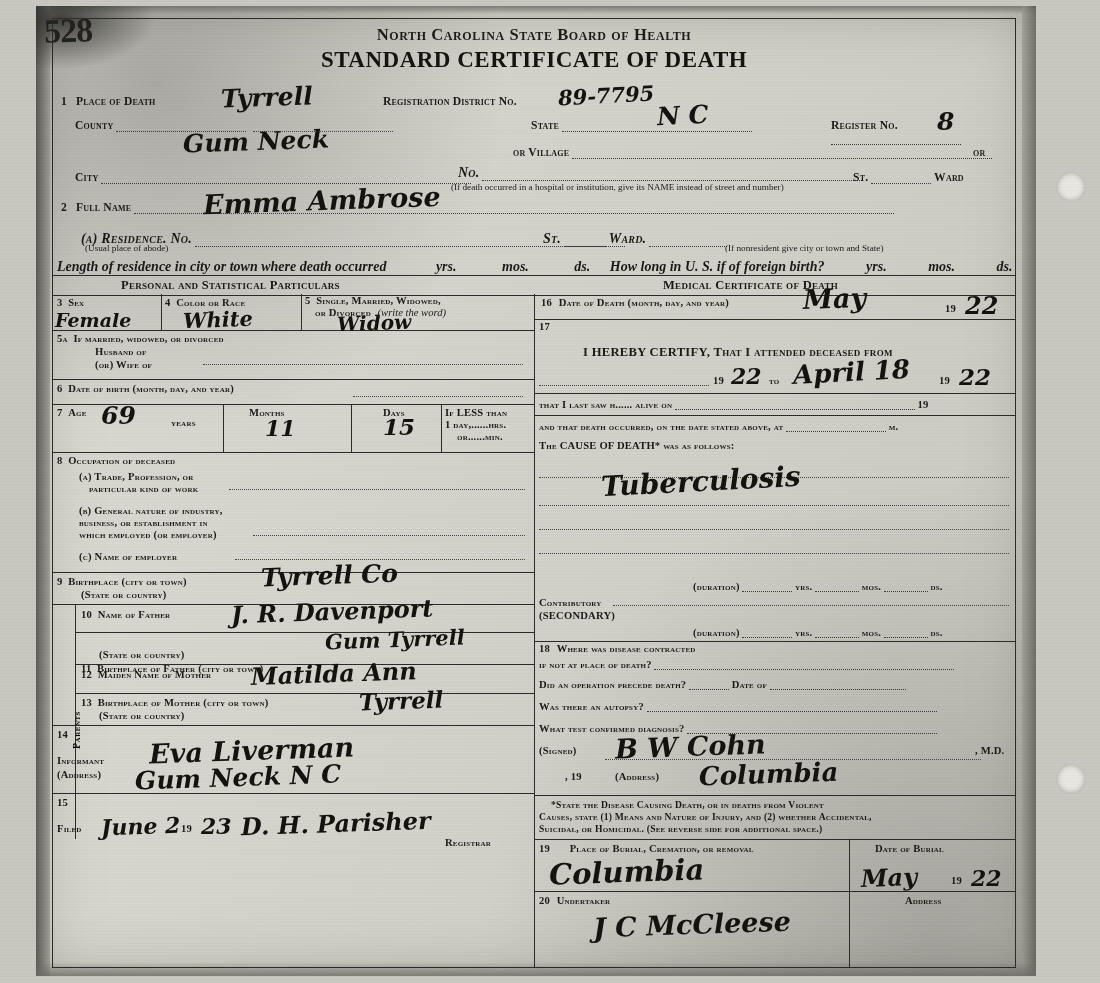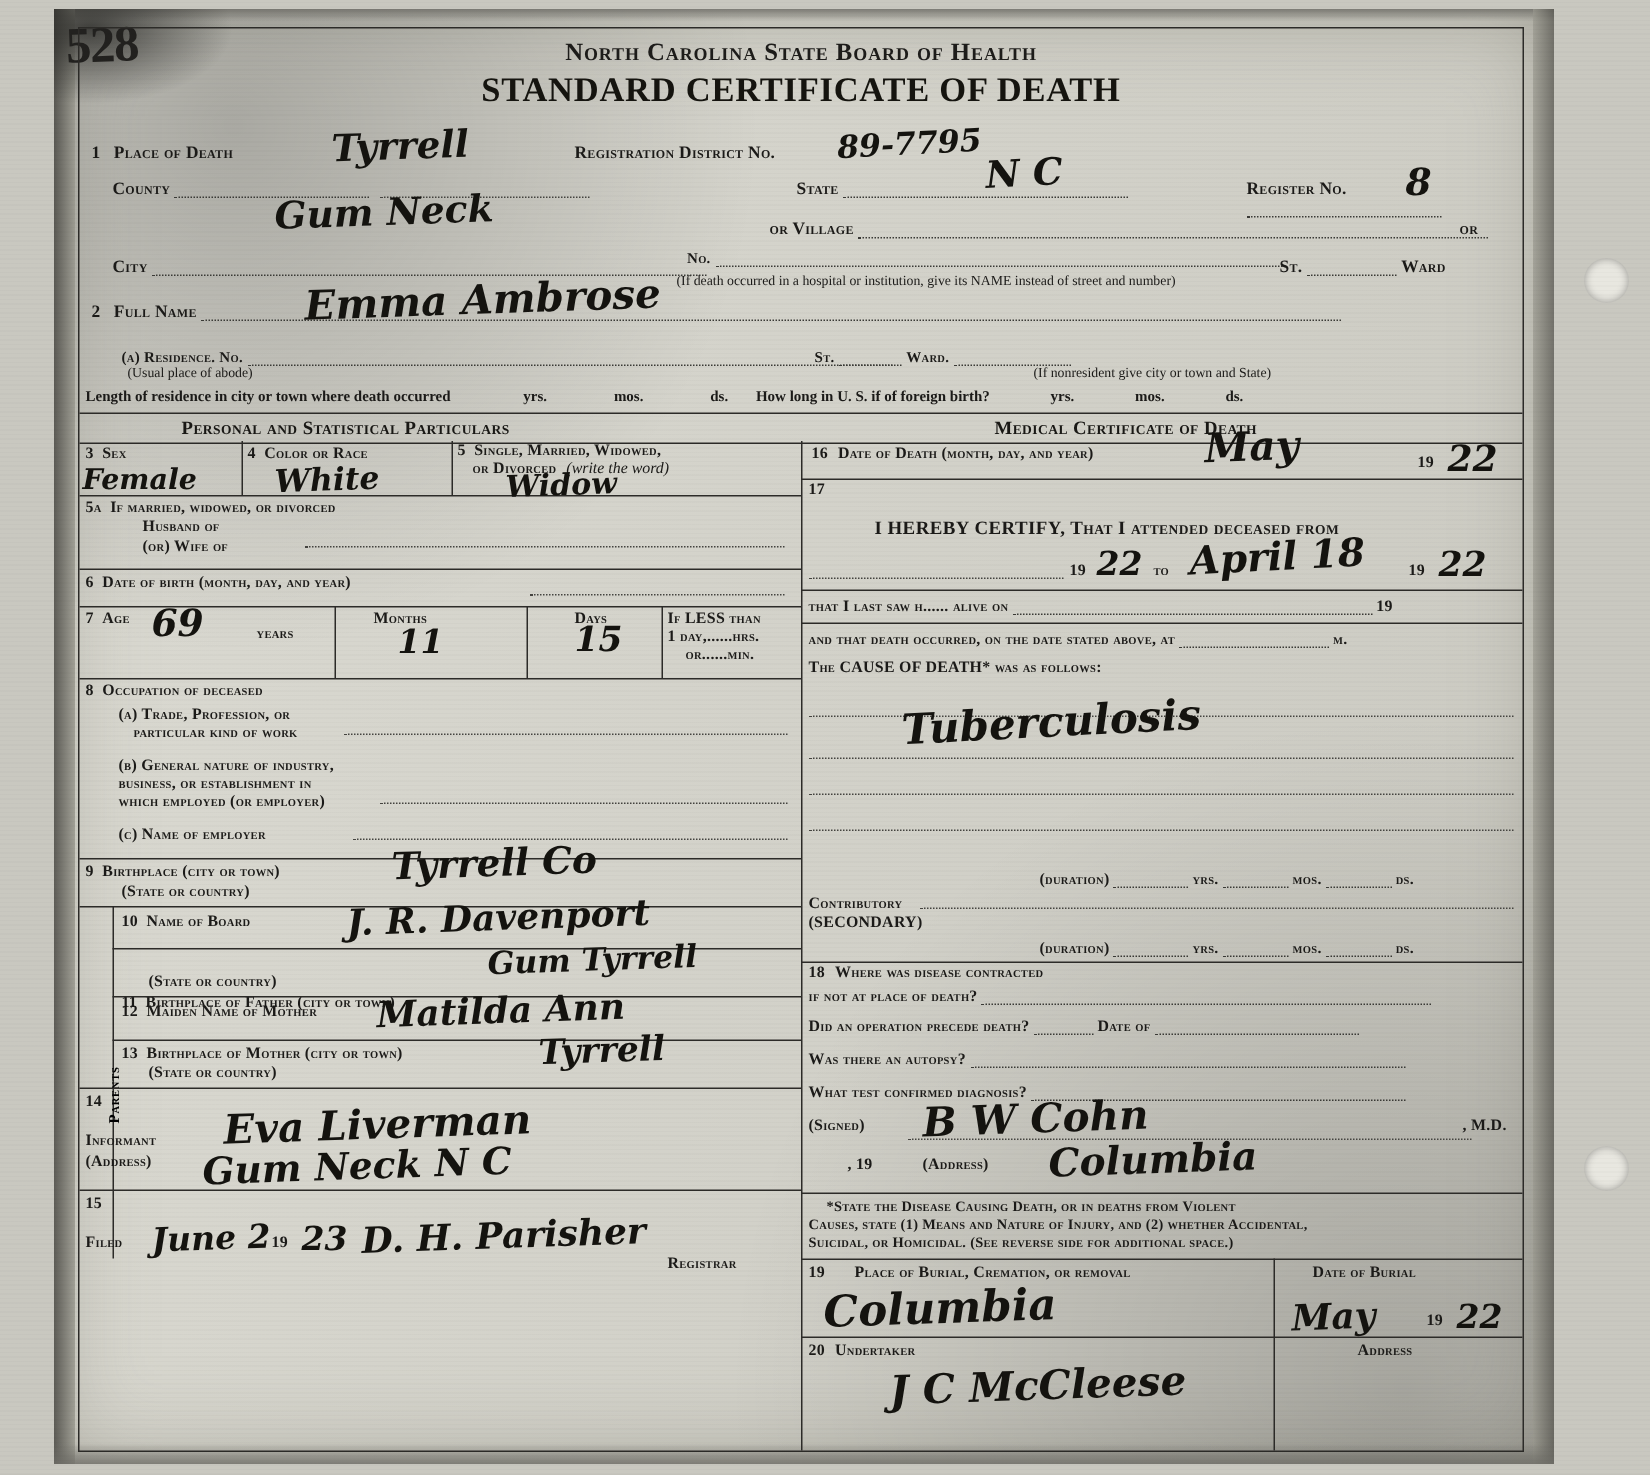--- a/index.html
+++ b/index.html
@@ -47,21 +47,21 @@
     position:absolute;left:52px;top:18px;width:962px;height:948px;
     border:1px solid #2c2b28;
   }
   .hdr{text-align:center;}
   .hdr .l1{font-variant:small-caps;font-weight:bold;font-size:16.5px;letter-spacing:.6px;margin-top:6px;color:#1d1c1a;}
   .hdr .l2{font-variant:small-caps;font-weight:bold;font-size:12.5px;letter-spacing:.4px;color:#1d1c1a;}
   .hdr .l3{font-weight:bold;font-size:23px;letter-spacing:.5px;margin-top:2px;color:#15140f;}
 
   .row{position:absolute;font-size:11.6px;color:#1b1a18;}
   .lbl{font-weight:bold;font-variant:small-caps;letter-spacing:.2px;}
-  .small{font-size:10px;}
+  .small{font-size:14px;font-style:italic;}
   .tiny{font-size:9.2px;}
   .dots{border-bottom:1px dotted #3a3a36;display:inline-block;vertical-align:bottom;height:12px;}
   .hw{
     font-family:"DejaVu Serif", serif;
     font-style:italic;font-weight:bold;
     color:#14130f;
     white-space:nowrap;
   }
   .hw.big{font-size:25px;}
   .hw.mid{font-size:21px;}
@@ -170,21 +170,21 @@
       <span class="lbl small">(a) Residence.  No.</span>
       <span class="dots" style="width:430px;"></span>
     </div>
     <div class="row tiny" style="left:32px;top:224px;">(Usual place of abode)</div>
     <div class="row" style="left:490px;top:212px;">
       <span class="lbl small">St.</span>
       <span class="dots" style="width:42px;"></span>
       <span class="lbl small">Ward.</span>
       <span class="dots" style="width:78px;"></span>
     </div>
-    <div class="row tiny" style="left:636px;top:224px;">(If nonresident give city or town and State)</div>
+    <div class="row tiny" style="left:672px;top:224px;">(If nonresident give city or town and State)</div>
 
     <div class="row small" style="left:4px;top:240px;">
       <span style="font-weight:bold;">Length of residence in city or town where death occurred</span>
       <span style="margin-left:46px;font-weight:bold;">yrs.</span>
       <span style="margin-left:42px;font-weight:bold;">mos.</span>
       <span style="margin-left:42px;font-weight:bold;">ds.</span>
       <span style="margin-left:16px;font-weight:bold;">How long in U. S. if of foreign birth?</span>
       <span style="margin-left:38px;font-weight:bold;">yrs.</span>
       <span style="margin-left:38px;font-weight:bold;">mos.</span>
       <span style="margin-left:38px;font-weight:bold;">ds.</span>
@@ -282,21 +282,21 @@
     </div>
     <div class="cell" style="left:28px;top:570px;"><span class="lbl">(State or country)</span></div>
     <div class="hw" style="position:absolute;left:208px;top:542px;font-size:25px;transform:rotate(-2deg);">Tyrrell Co</div>
 
     <div class="hline" style="left:0;top:585px;width:481px;"></div>
     <div class="vline" style="left:22px;top:585px;height:235px;"></div>
     <div class="rot" style="left:18px;top:730px;">Parents</div>
 
     <div class="cell" style="left:28px;top:590px;">
       <span class="lbl">10</span>
-      <span class="lbl" style="margin-left:3px;">Name of Board</span>
+      <span class="lbl" style="margin-left:3px;">Name of Father</span>
     </div>
     <div class="hw" style="position:absolute;left:178px;top:578px;font-size:24px;transform:rotate(-2deg);">J. R. Davenport</div>
     <div class="hline" style="left:22px;top:613px;width:459px;"></div>
 
     <div class="cell" style="left:28px;top:617px;margin-top:27px;">
       <span class="lbl">11</span>
       <span class="lbl" style="margin-left:3px;">Birthplace of Father (city or town)</span>
     </div>
     <div class="cell" style="left:46px;top:630px;"><span class="lbl">(State or country)</span></div>
     <div class="hw" style="position:absolute;left:272px;top:608px;font-size:21px;transform:rotate(-2deg);">Gum Tyrrell</div>

